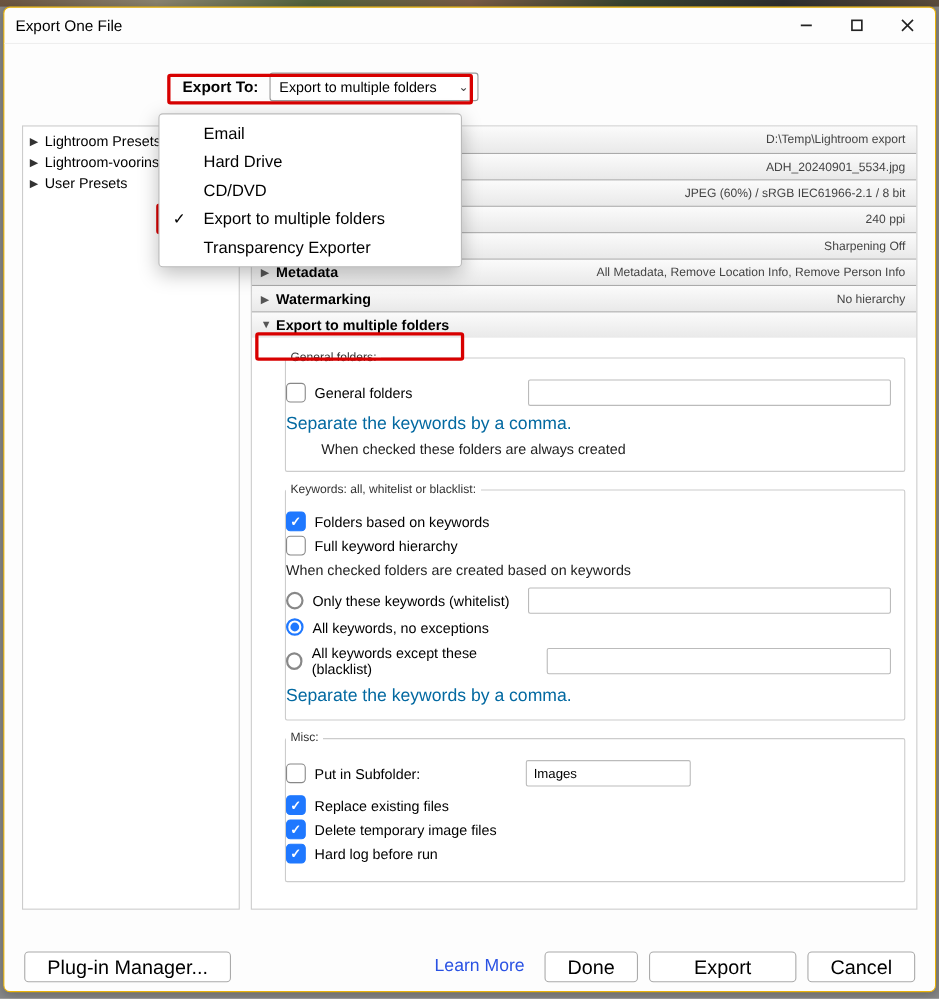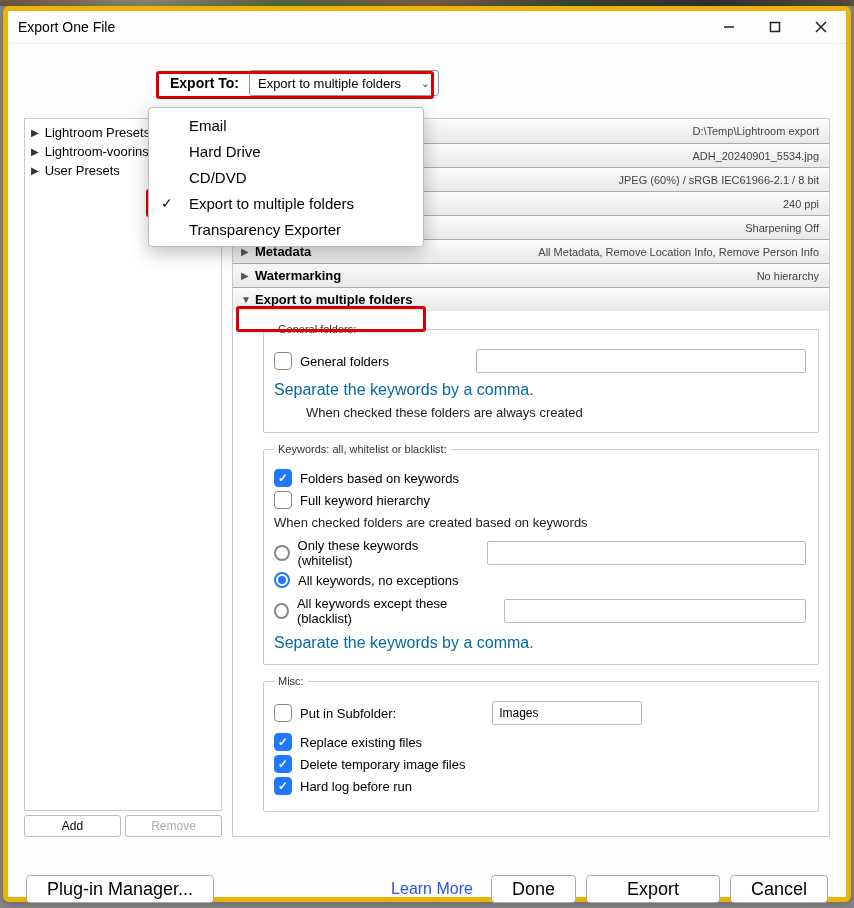--- a/index.html
+++ b/index.html
@@ -13,21 +13,21 @@
     height: 908px;
     overflow: hidden;
     position: relative;
   }
   .window {
     position: absolute;
     left: 3px; top: 6px;
     width: 848px;
     height: 896px;
     background: #fdfdfd;
-    border: 5px solid #eab308;
+    border: 1px solid #eab308;
     border-radius: 6px;
     box-shadow: 0 2px 10px rgba(0,0,0,0.25);
     display: flex;
     flex-direction: column;
     gap: 14px;
   }
   
   .titlebar {
     height: 40px;
     display: flex;
@@ -165,21 +165,21 @@
     text-align:right;
   }
   .section-body {
     padding: 8px 10px 14px 30px;
     font-size: 13px;
   }
   fieldset {
     border: 1px solid #ccc;
     border-radius: 2px;
     margin: 4px 0 10px 0;
-    padding: 10px 12px 12px 10px;
+    padding: 10px 12px 12px 0;
   }
   legend {
     font-size: 11px;
     color: #333;
     padding: 0 4px;
   }
   .ck-row {
     display:flex;
     align-items:center;
     gap:8px;
@@ -333,24 +333,20 @@
         </div>
         <div class="preset-item">
           <span class="tri">▶</span>
           <span>Lightroom-voorinstellingen</span>
         </div>
         <div class="preset-item">
           <span class="tri">▶</span>
           <span>User Presets</span>
         </div>
       </div>
-      <div class="preset-btns">
-        <button>Add</button>
-        <button class="disabled">Remove</button>
-      </div>
     </div>
 
     <div class="main-col">
       <div class="section-row">
         <span class="tri">▶</span>
         <span class="name">Export Location</span>
         <span class="summary">D:\Temp\Lightroom export</span>
       </div>
       <div class="section-row">
         <span class="tri">▶</span>

